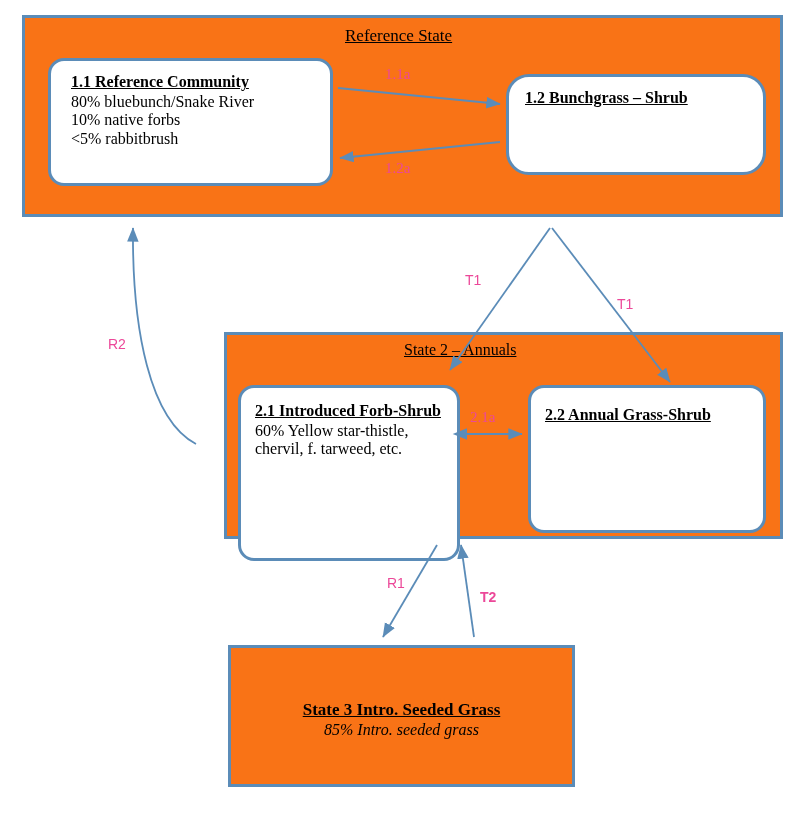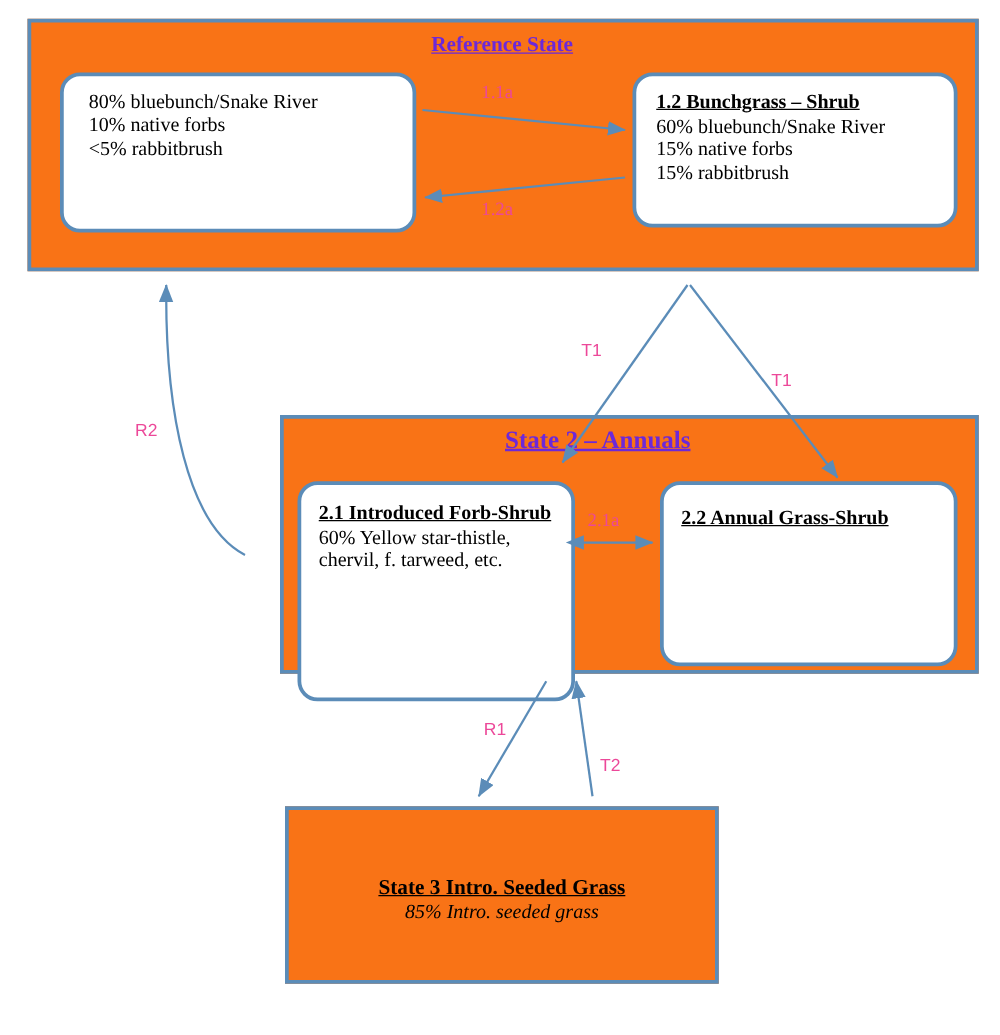--- a/index.html
+++ b/index.html
@@ -34,29 +34,29 @@
     background: #f97316;
     z-index: 1;
   }
   #reference-state-container { left: 22px;  top: 15px;  width: 761px; height: 202px; }
   #state2-container          { left: 224px; top: 332px; width: 559px; height: 207px; }
   #state3-container          { left: 228px; top: 645px; width: 347px; height: 142px; }
 
   
   .container-title {
     position: absolute;
-    font-weight: bold;
+    font-weight: normal;
     font-size: 17px;
-    color: #6d28d9;
+    color: #000000;
     text-decoration: underline;
     white-space: nowrap;
     z-index: 3;
   }
   #reference-state-title { left: 345px; top: 26px; }
-  #state2-title          { left: 404px; top: 341px; font-size: 20px; }
+  #state2-title          { left: 404px; top: 341px; font-size: 16px; }
 
   
   .community-box {
     position: absolute;
     box-sizing: border-box;
     border: 3px solid #5b8cb8;
     border-radius: 16px;
     background: #ffffff;
     z-index: 2;
     padding: 0;
@@ -78,21 +78,21 @@
     font-size: 16px;
     color: #000000;
     line-height: 1.18;
     margin: 0;
     white-space: pre-line;
   }
 
   #box-1-1 { left: 48px;  top: 58px;  width: 285px; height: 128px; }
   #box-1-1 .box-inner { top: 12px; left: 20px; right: 8px; }
 
-  #box-1-2 { left: 506px; top: 58px;  width: 260px; height: 124px; }
+  #box-1-2 { left: 506px; top: 74px;  width: 260px; height: 101px; border-radius: 23px; }
   #box-1-2 .box-inner { top: 12px; left: 16px; right: 6px; }
 
   #box-2-1 { left: 238px; top: 385px; width: 222px; height: 176px; }
   #box-2-1 .box-inner { top: 14px; left: 14px; right: 10px; }
 
   #box-2-2 { left: 528px; top: 385px; width: 238px; height: 148px; }
   #box-2-2 .box-inner { top: 18px; left: 14px; right: 6px; }
 
   
   #state3-text {
@@ -117,21 +117,21 @@
   .arrow-label.serif { font-family: "Liberation Serif", "DejaVu Serif", serif; }
   .arrow-label.sans  { font-family: "Liberation Sans", "DejaVu Sans", sans-serif; font-size: 14px; }
 
   #label-1-1a { left: 385px; top: 66px;  }
   #label-1-2a { left: 385px; top: 160px; }
   #label-2-1a { left: 470px; top: 409px; }
   #label-t1-left  { left: 465px; top: 272px; }
   #label-t1-right { left: 617px; top: 296px; }
   #label-r2 { left: 108px; top: 336px; }
   #label-r1 { left: 387px; top: 575px; }
-  #label-t2 { left: 480px; top: 604px; }
+  #label-t2 { left: 480px; top: 589px; font-weight: bold; }
 </style>
 </head>
 <body>
 
 <div id="canvas">
 
   <svg class="arrow-layer" viewBox="0 0 800 828">
     <defs>
       <marker id="ah" markerWidth="9" markerHeight="9" refX="7.6" refY="3.2" orient="auto" markerUnits="strokeWidth">
         <path d="M0,0 L8,3.2 L0,6.4 z" fill="#5b8cb8"></path>
@@ -157,32 +157,30 @@
 
     <line x1="474" y1="637" x2="461" y2="545" stroke="#5b8cb8" stroke-width="1.8" marker-end="url(#ah)"></line>
   </svg>
 
   <div id="reference-state-container" class="state-container"></div>
 
   <div id="reference-state-title" class="container-title">Reference State</div>
 
   <div id="box-1-1" class="community-box">
     <div class="box-inner">
+      <div class="box-title">1.1 Reference Community</div>
       <div class="box-lines">80% bluebunch/Snake River
 10% native forbs
 &lt;5% rabbitbrush</div>
     </div>
   </div>
 
   <div id="box-1-2" class="community-box">
     <div class="box-inner">
       <div class="box-title">1.2 Bunchgrass – Shrub</div>
-      <div class="box-lines">60% bluebunch/Snake River
-15% native forbs
-15% rabbitbrush</div>
     </div>
   </div>
 
   <div id="state2-container" class="state-container"></div>
 
   <div id="state2-title" class="container-title">State 2 – Annuals</div>
 
   <div id="box-2-1" class="community-box">
     <div class="box-inner">
       <div class="box-title">2.1 Introduced Forb-Shrub</div>

